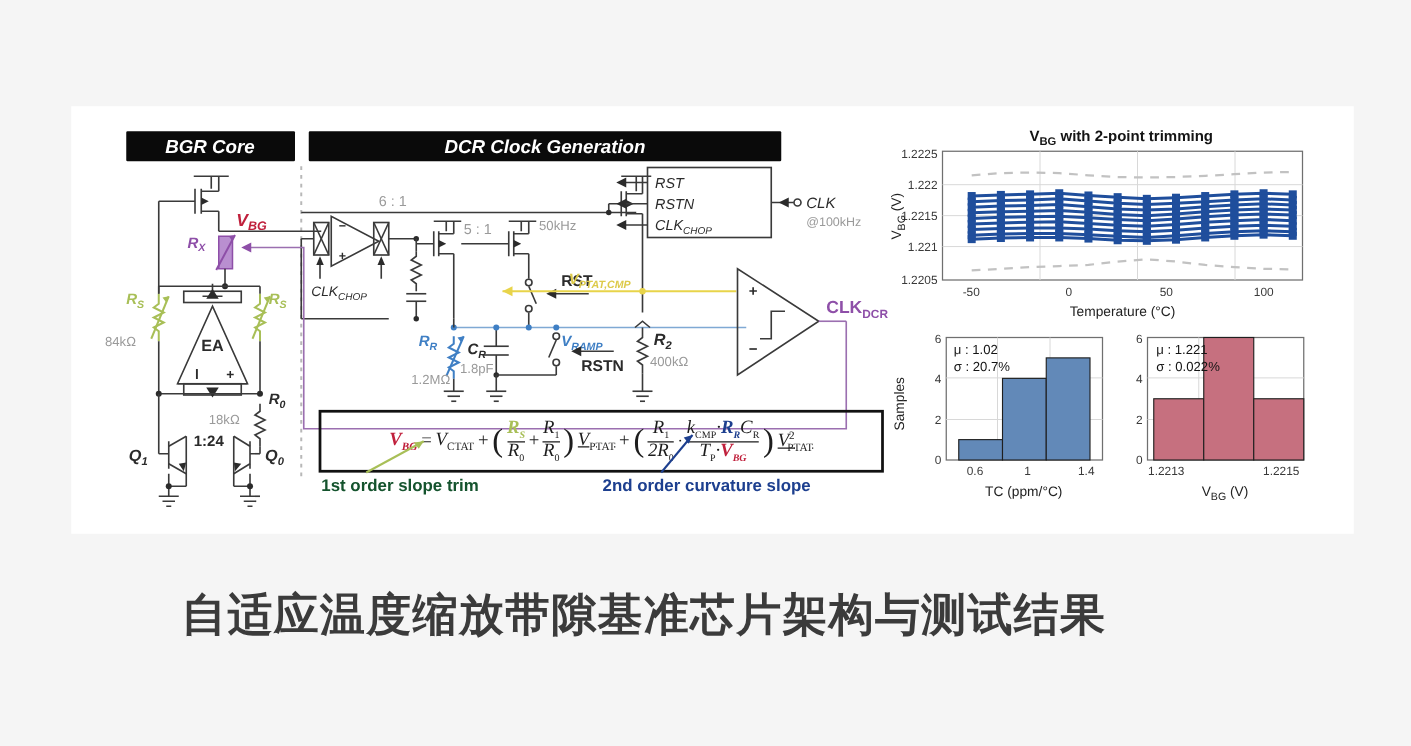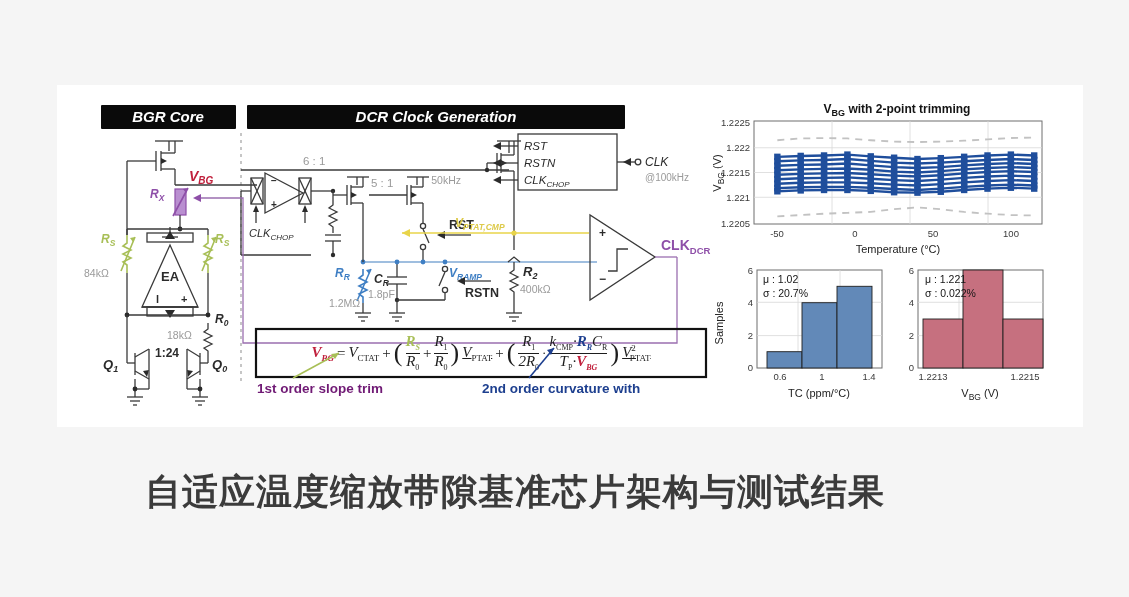--- a/index.html
+++ b/index.html
@@ -637,25 +637,25 @@
       <span style="display:inline-flex;flex-direction:column;align-items:center;line-height:1.05;font-style:italic;">
         <span><span style="font-style:italic;">k</span><sub style="font-size:8px;font-style:normal;">CMP</sub>·<span style="color:#1d3f8f;font-weight:bold;">R<sub style="font-size:8px;">R</sub></span><span>C<sub style="font-size:8px;font-style:normal;">R</sub></span></span>
         <span style="border-top:1px solid #1d1d1d;width:100%;"></span>
         <span><span>T<sub style="font-size:8px;font-style:normal;">P</sub></span>·<span style="color:#c0203c;font-weight:bold;">V<sub style="font-size:8px;">BG</sub></span></span>
       </span>
       <span style="font-size:26px;font-weight:300;">)</span>
       <span style="font-style:italic;text-decoration:underline;">V<sup style="font-size:9px;font-style:normal;">2</sup><sub style="font-size:9px;font-style:normal;margin-left:-6px;">PTAT</sub></span>
     </div>
   </div>
 
-  <div style="position:absolute;left:200px;top:296px;font-size:13.5px;font-weight:bold;color:#701a75;font-family:'Liberation Sans',sans-serif;">
+  <div style="position:absolute;left:200px;top:296px;font-size:13.5px;font-weight:bold;color:#14532d;font-family:'Liberation Sans',sans-serif;">
     <span>1st order slope trim</span>
   </div>
   <div style="position:absolute;left:425px;top:296px;font-size:13.5px;font-weight:bold;color:#1d3f8f;font-family:'Liberation Sans',sans-serif;">
-    <span>2nd order curvature with</span>
+    <span>2nd order curvature slope</span>
   </div>
 
   <svg style="position:absolute;left:0;top:0;pointer-events:none;" width="1026" height="342">
     <line x1="236" y1="293" x2="282" y2="268" stroke="#a8bf57" stroke-width="1.6"></line>
     <polygon fill="#a8bf57" points="282,268 274,269 278,274"></polygon>
     <line x1="472" y1="293" x2="497" y2="263" stroke="#1d3f8f" stroke-width="1.6"></line>
     <polygon fill="#1d3f8f" points="497,263 490,265 494,270"></polygon>
   </svg>
 </div>
 

